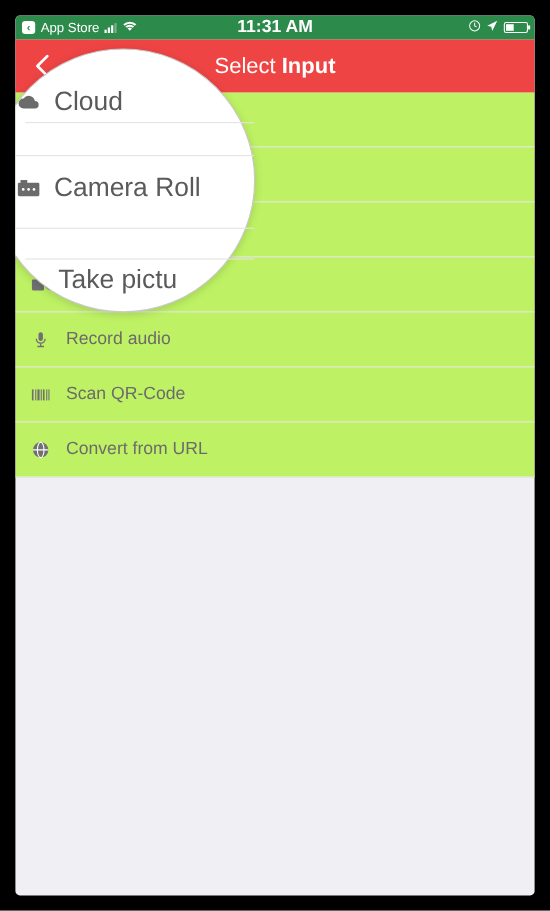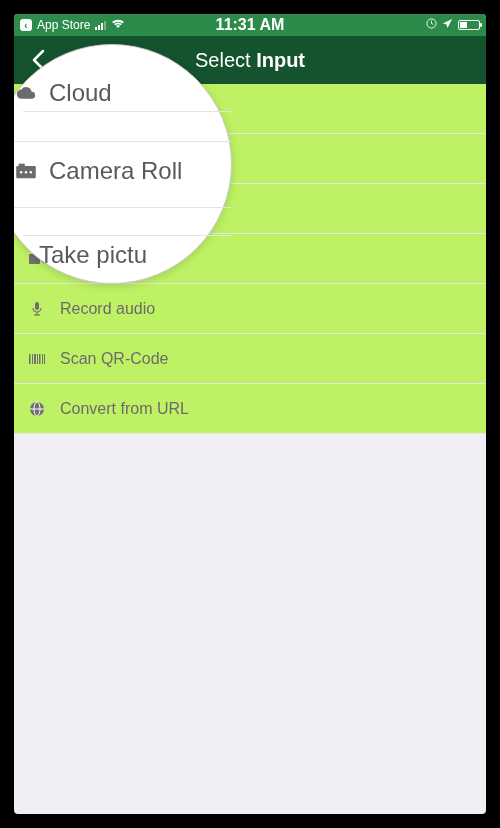--- a/index.html
+++ b/index.html
@@ -55,21 +55,21 @@
   .sig-bars span:nth-child(4){height:9px; background:rgba(255,255,255,0.35);}
   .wifi { font-size:11px; }
   .battery {
     width:22px; height:10px; border:1px solid #fff; border-radius:2px;
     position:relative;
   }
   .battery::after{ content:""; position:absolute; right:-3px; top:2px; width:2px; height:4px; background:#fff; border-radius:1px;}
   .battery-fill{ position:absolute; left:1px; top:1px; bottom:1px; width:7px; background:#fff;}
   .nav-bar {
     height: 48px;
-    background: #14532d;
+    background: #ef4444;
     color: #fff;
     display:flex; align-items:center;
     position:relative;
   }
   .nav-back {
     width: 48px; height:48px;
     display:flex; align-items:center; justify-content:center;
     font-size: 26px;
   }
   .nav-title {
@@ -269,18 +269,18 @@
               <rect x="1" y="3" width="16" height="10" rx="1" fill="#6b6b6b"></rect>
               <rect x="3" y="1" width="5" height="3" fill="#6b6b6b"></rect>
               <circle cx="5" cy="8" r="1" fill="#fff"></circle>
               <circle cx="9" cy="8" r="1" fill="#fff"></circle>
               <circle cx="13" cy="8" r="1" fill="#fff"></circle>
             </svg>
         </span>
         <span>Camera Roll</span>
       </div>
       <div class="mag-row take">
-        <span style="margin-left:24px;">Take pictu</span>
+        <span style="margin-left:38px;">Take pictu</span>
       </div>
     </div>
 
   </div>
 </div>
 
 </body></html>

